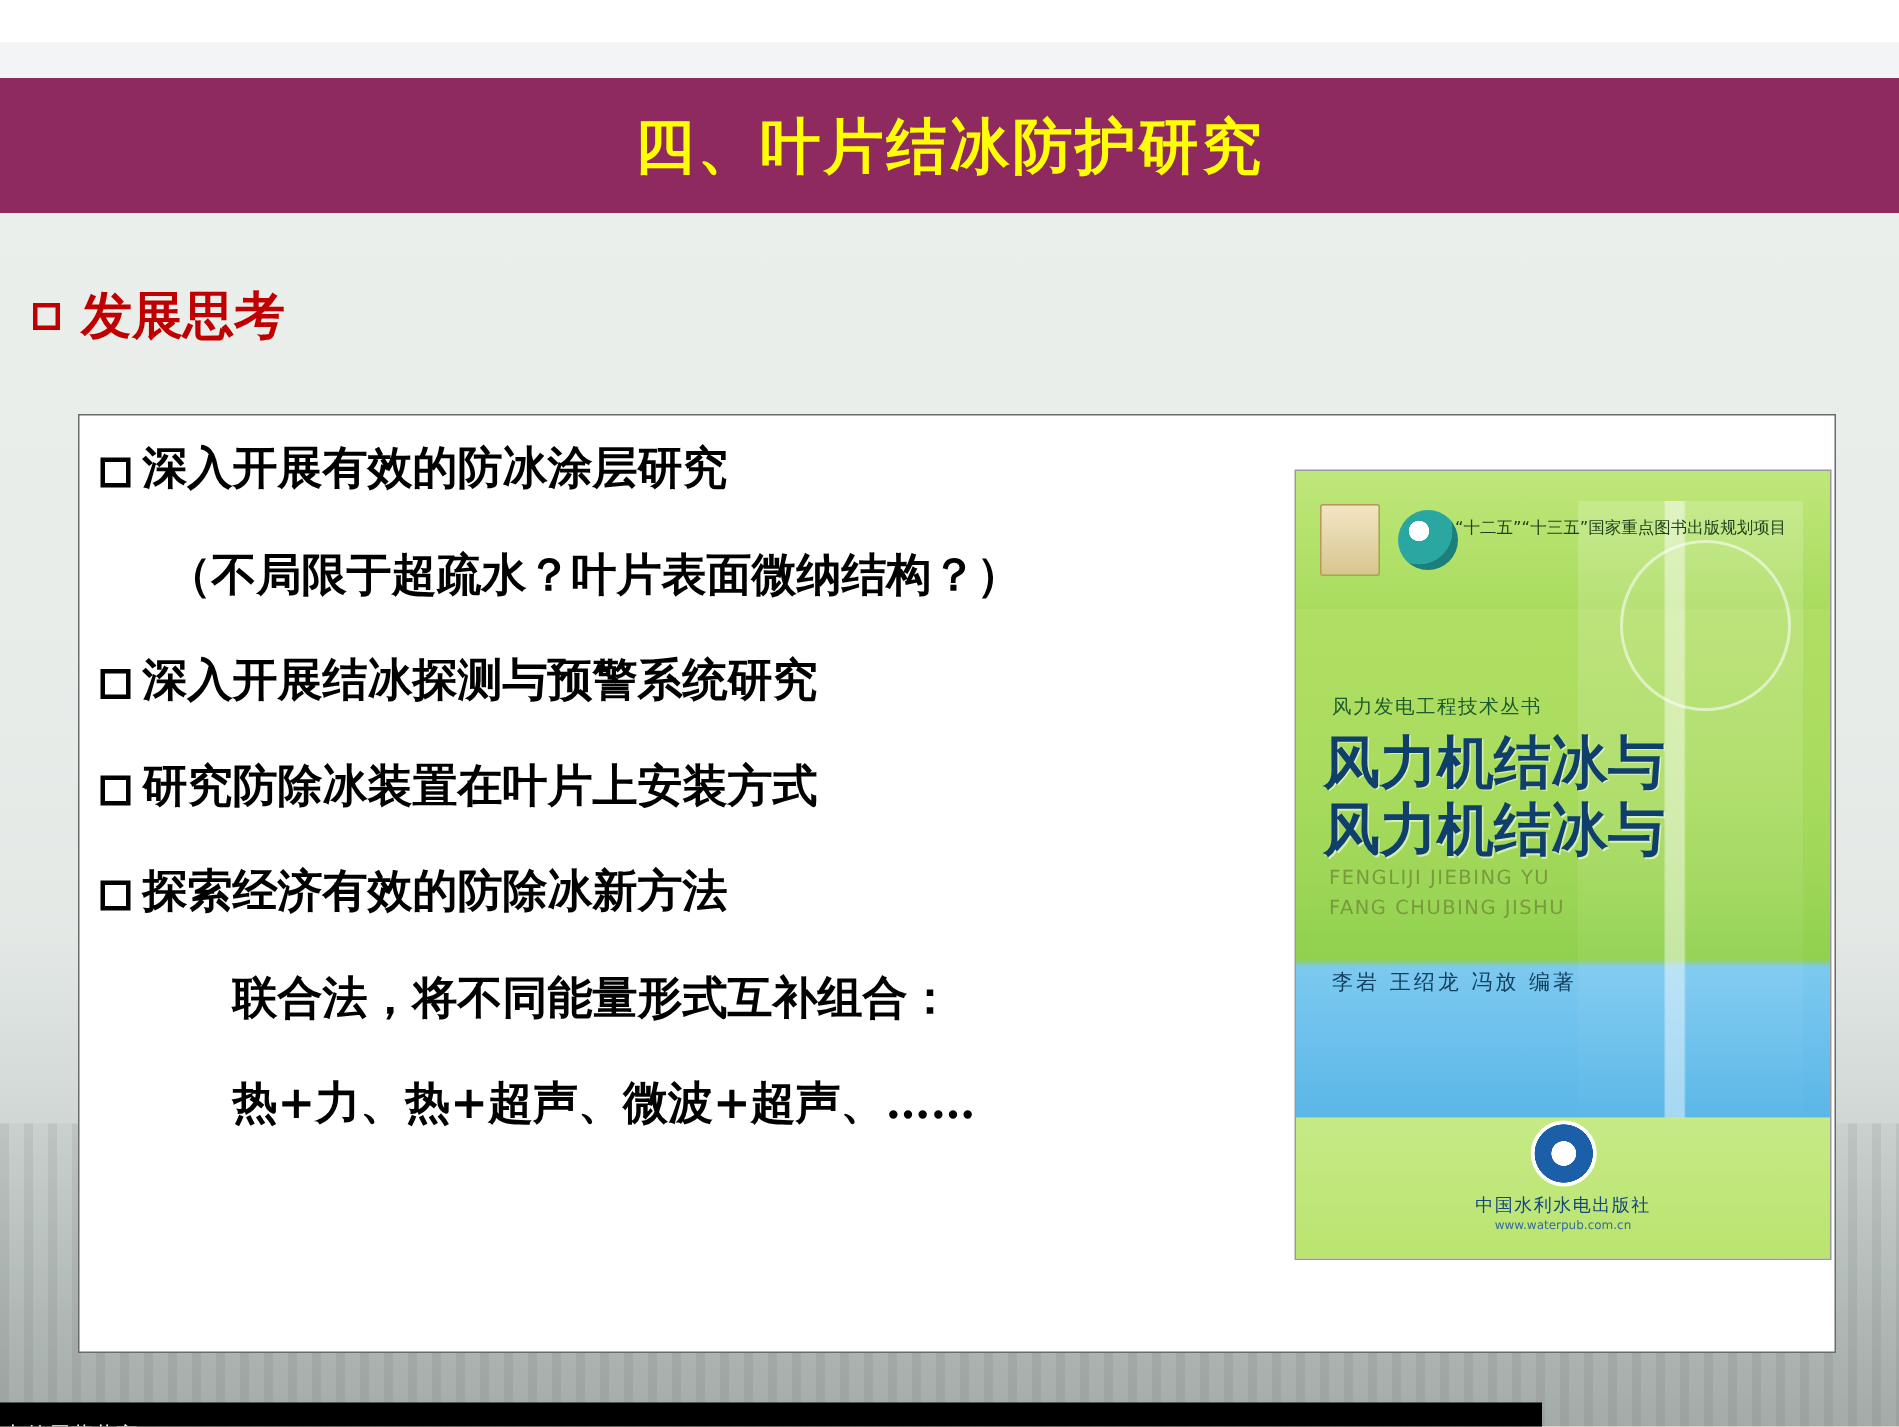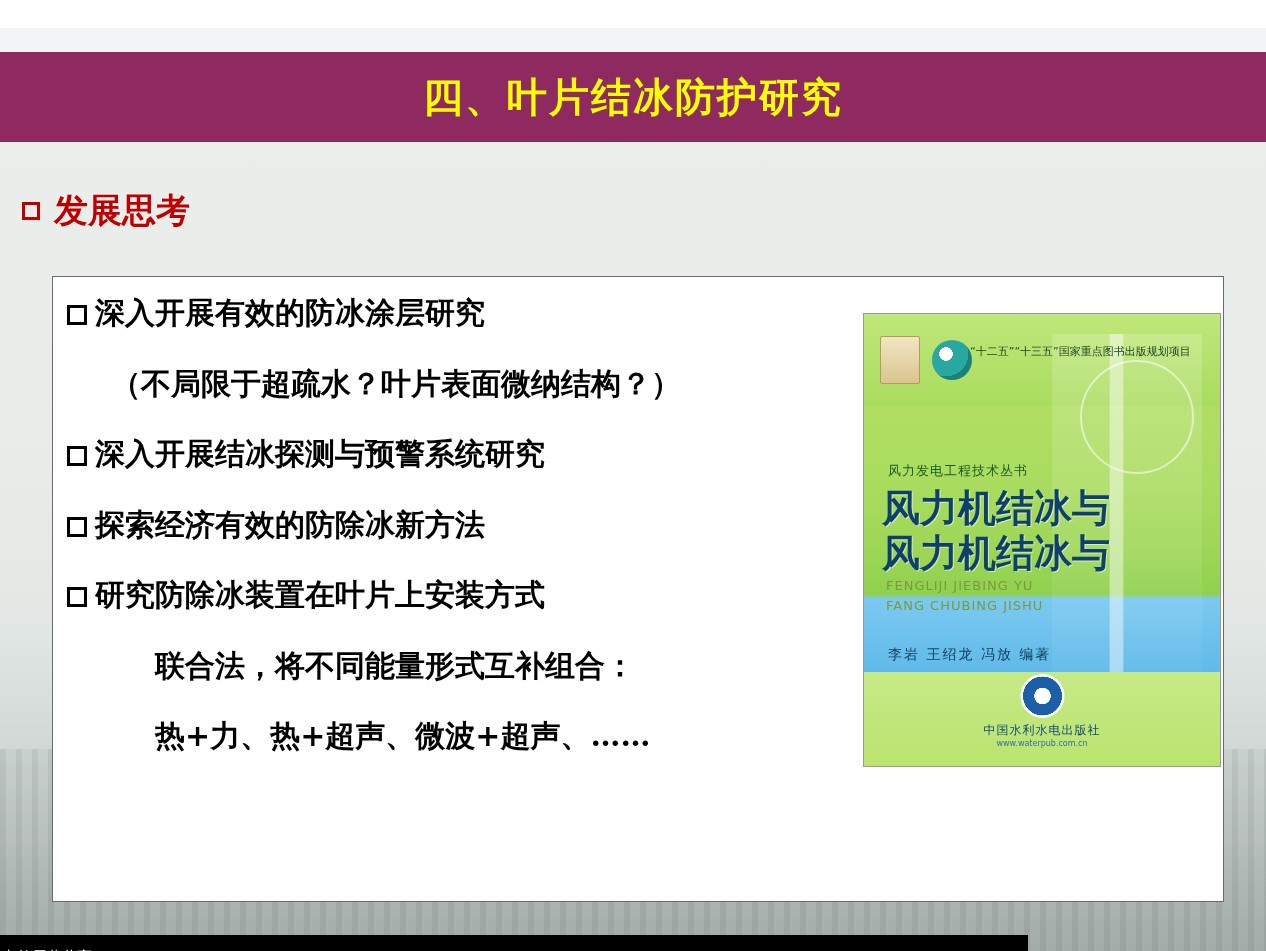--- a/index.html
+++ b/index.html
@@ -142,21 +142,21 @@
   }
   .indent-1 { padding-left: 44px; }
   .indent-2 { padding-left: 88px; }
 
   
   .book {
     position: absolute;
     left: 810px;
     top: 36px;
     width: 358px;
-    height: 454px;
+    height: 527px;
     border: 1px solid #9a9a9a;
     box-sizing: border-box;
     background: linear-gradient(180deg, #b7e06a 0%, #a9dc5e 38%, #9ed657 52%, #8fd14e 62%, #7cc9f0 63%, #5ab7e8 82%, #bfe77a 83%, #c6ea86 100%);
     overflow: hidden;
   }
   .book-top-band {
     position: absolute;
     left: 0; top: 0;
     width: 100%; height: 92px;
     background: linear-gradient(180deg,#bfe77a,#a9dc5e);
@@ -325,26 +325,26 @@
 
       <div class="sub-line indent-1">（不局限于超疏水？叶片表面微纳结构？）</div>
 
       <div class="bullet-row">
         <span class="b-marker"></span>
         <span class="b-text">深入开展结冰探测与预警系统研究</span>
       </div>
 
       <div class="bullet-row">
         <span class="b-marker"></span>
-        <span class="b-text">探索经济有效的防除冰新方法</span>
+        <span class="b-text">研究防除冰装置在叶片上安装方式</span>
       </div>
 
       <div class="bullet-row">
         <span class="b-marker"></span>
-        <span class="b-text">研究防除冰装置在叶片上安装方式</span>
+        <span class="b-text">探索经济有效的防除冰新方法</span>
       </div>
 
       <div class="sub-line indent-2">联合法，将不同能量形式互补组合：</div>
       <div class="sub-line indent-2">热+力、热+超声、微波+超声、……</div>
 
     </div>
 
     <div class="book">
       <div class="book-top-band"></div>
       <div class="book-turbine"></div>

